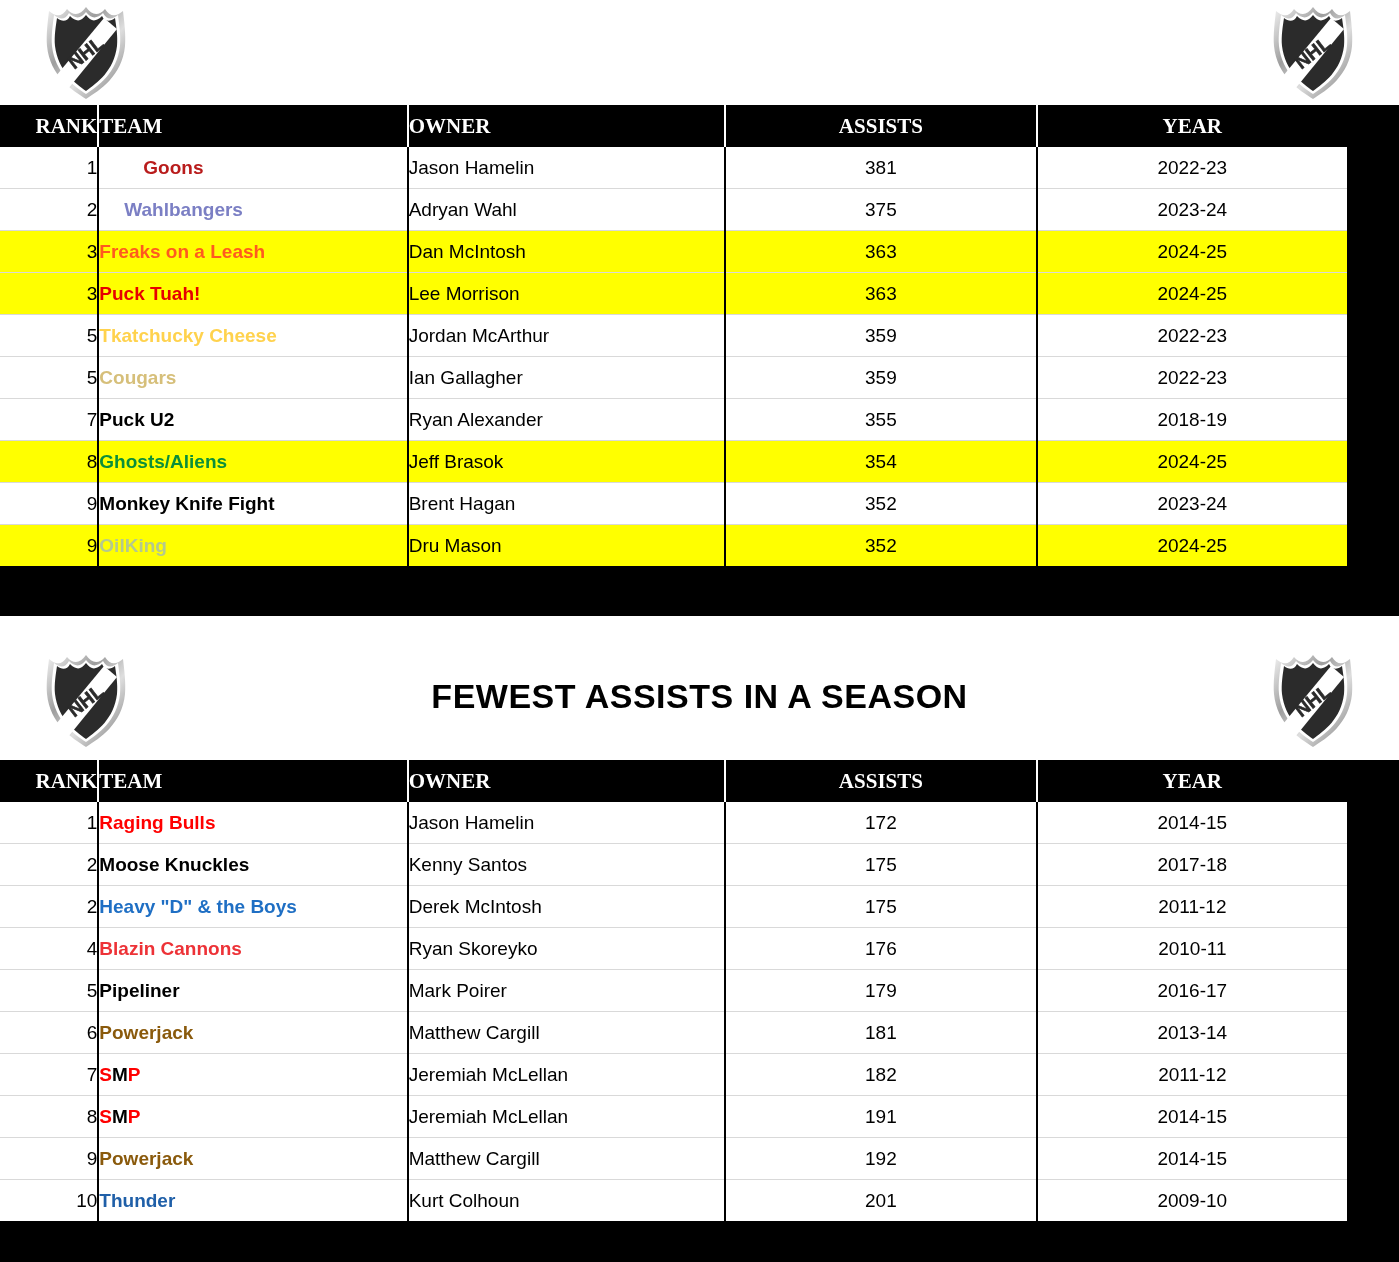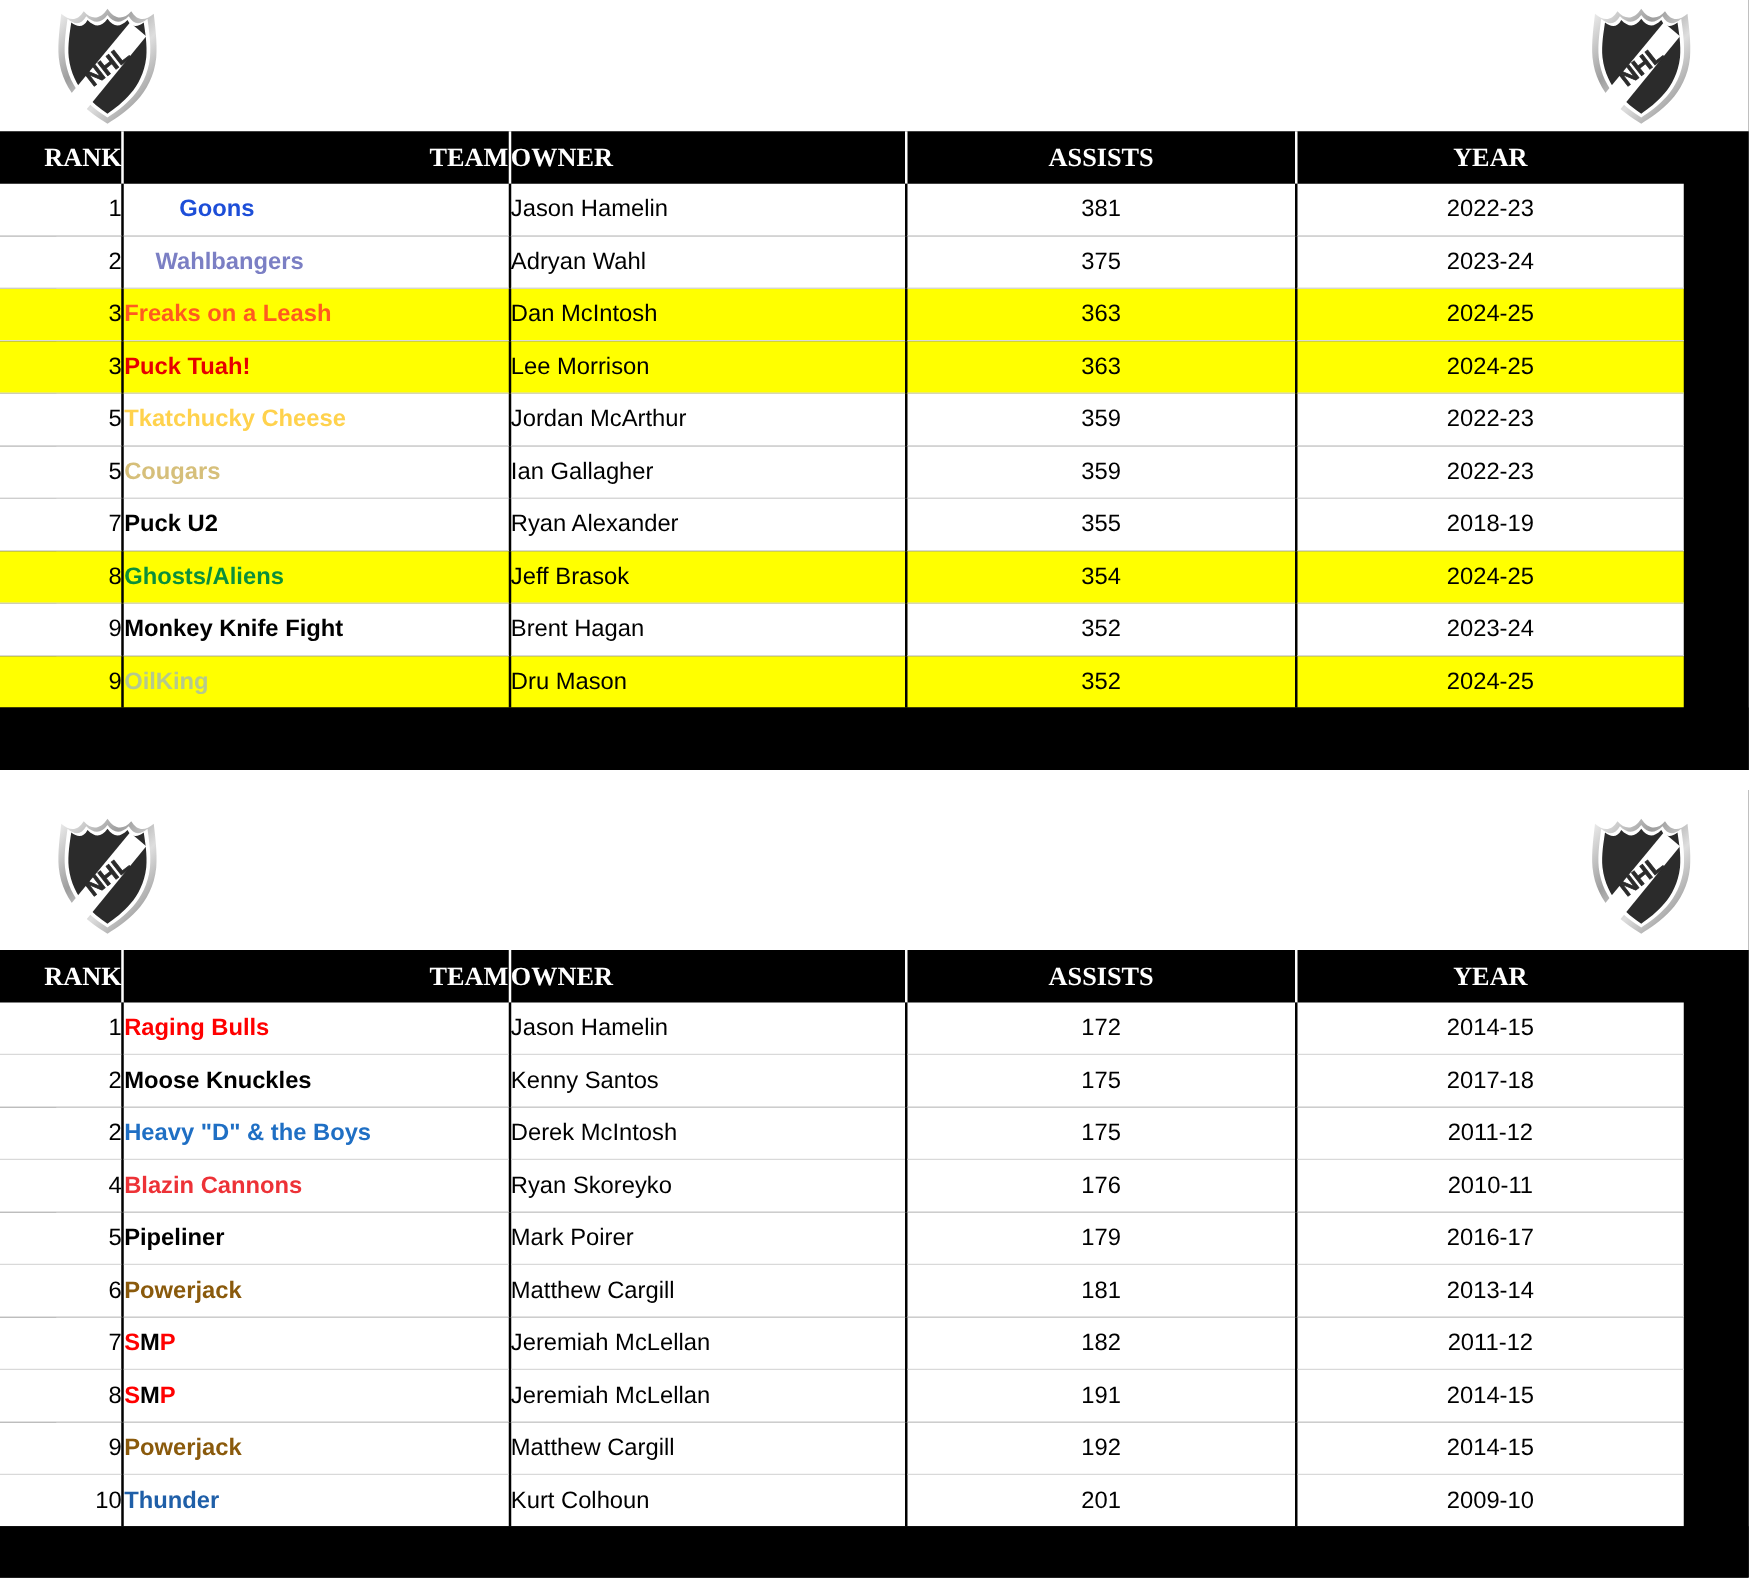--- a/index.html
+++ b/index.html
@@ -66,21 +66,21 @@
     font-size: 21px;
     font-weight: bold;
     height: 42px;
     padding: 0;
     font-family: Liberation Serif, serif;
     border-right: 2px solid #ffffff;
     vertical-align: middle;
   }
   table.rank-table thead th:last-child { border-right: none; }
   th.c-rank { width: 95px;  text-align: right; padding-right: 6px; }
-  th.c-team { width: 300px; text-align: right;  padding-left: 6px; }
+  th.c-team { width: 300px; text-align: left;  padding-left: 6px; }
   th.c-own  { width: 308px; text-align: left;  padding-left: 6px; }
   th.c-ast  { width: 302px; text-align: center; }
   th.c-year { width: 302px; text-align: center; }
 
   table.rank-table tbody td {
     height: 41px;
     padding: 0;
     font-size: 19px;
     color: #000000;
     background: #ffffff;
@@ -164,21 +164,21 @@
             <th class="c-rank">RANK</th>
             <th class="c-team">TEAM</th>
             <th class="c-own">OWNER</th>
             <th class="c-ast">ASSISTS</th>
             <th class="c-year">YEAR</th>
           </tr>
         </thead>
         <tbody>
             <tr>
               <td class="c-rank">1</td>
-              <td class="c-team" style="color: #1d4ed8; padding-left: 44px;">Goons</td>
+              <td class="c-team" style="color: #b91c1c; padding-left: 44px;">Goons</td>
               <td class="c-own">Jason Hamelin</td>
               <td class="c-ast">381</td>
               <td class="c-year">2022-23</td>
             </tr>
             <tr>
               <td class="c-rank">2</td>
               <td class="c-team" style="color: rgb(123, 127, 196); padding-left: 25px;">Wahlbangers</td>
               <td class="c-own">Adryan Wahl</td>
               <td class="c-ast">375</td>
               <td class="c-year">2023-24</td>
@@ -263,20 +263,21 @@
           <path d="M44 95 C30 86 8 72 5 42 C4 30 6 16 7 7 C14 13 20 13 25 5 C31 12 38 12 44 3 C50 12 57 12 63 5 C68 13 74 13 81 7 C82 16 84 30 83 42 C80 72 58 86 44 95 Z" fill="url(#g3)"></path>
           <path d="M44 90 C32 82 13 69 10 42 C9 31 11 19 12 11 C18 16 23 16 27 9 C33 15 39 15 44 8 C49 15 55 15 61 9 C65 16 70 16 76 11 C77 19 79 31 78 42 C75 69 56 82 44 90 Z" fill="#ffffff"></path>
           <path d="M44 87 C33 79 16 67 13 42 C12 32 14 21 15 14 C20 18 25 18 28 12 C34 18 39 18 44 11 C49 18 54 18 60 12 C63 18 68 18 73 14 C74 21 76 32 75 42 C72 67 55 79 44 87 Z" fill="#2b2b2b"></path>
           <path d="M62 14 L75 25 L26 85 L14 72 Z" fill="#ffffff"></path>
           <g transform="translate(44,49) rotate(-38)">
             <text x="0" y="6" font-family="Liberation Sans, sans-serif" font-size="19" font-weight="bold" fill="#2b2b2b" text-anchor="middle" stroke="#2b2b2b" stroke-width="0.6">NHL</text>
           </g>
         </svg>
       </div>
 
+      <div class="section-title">FEWEST ASSISTS IN A SEASON</div>
 
       <div class="nhl-logo right" style="top:20px;">
         <svg viewBox="0 0 88 96" width="88" height="96" aria-hidden="true">
           <defs>
             <linearGradient id="g4" x1="0" y1="0" x2="1" y2="1">
               <stop offset="0" stop-color="#f2f2f2"></stop>
               <stop offset="0.35" stop-color="#9e9e9e"></stop>
               <stop offset="0.6" stop-color="#dedede"></stop>
               <stop offset="1" stop-color="#7a7a7a"></stop>
             </linearGradient>

